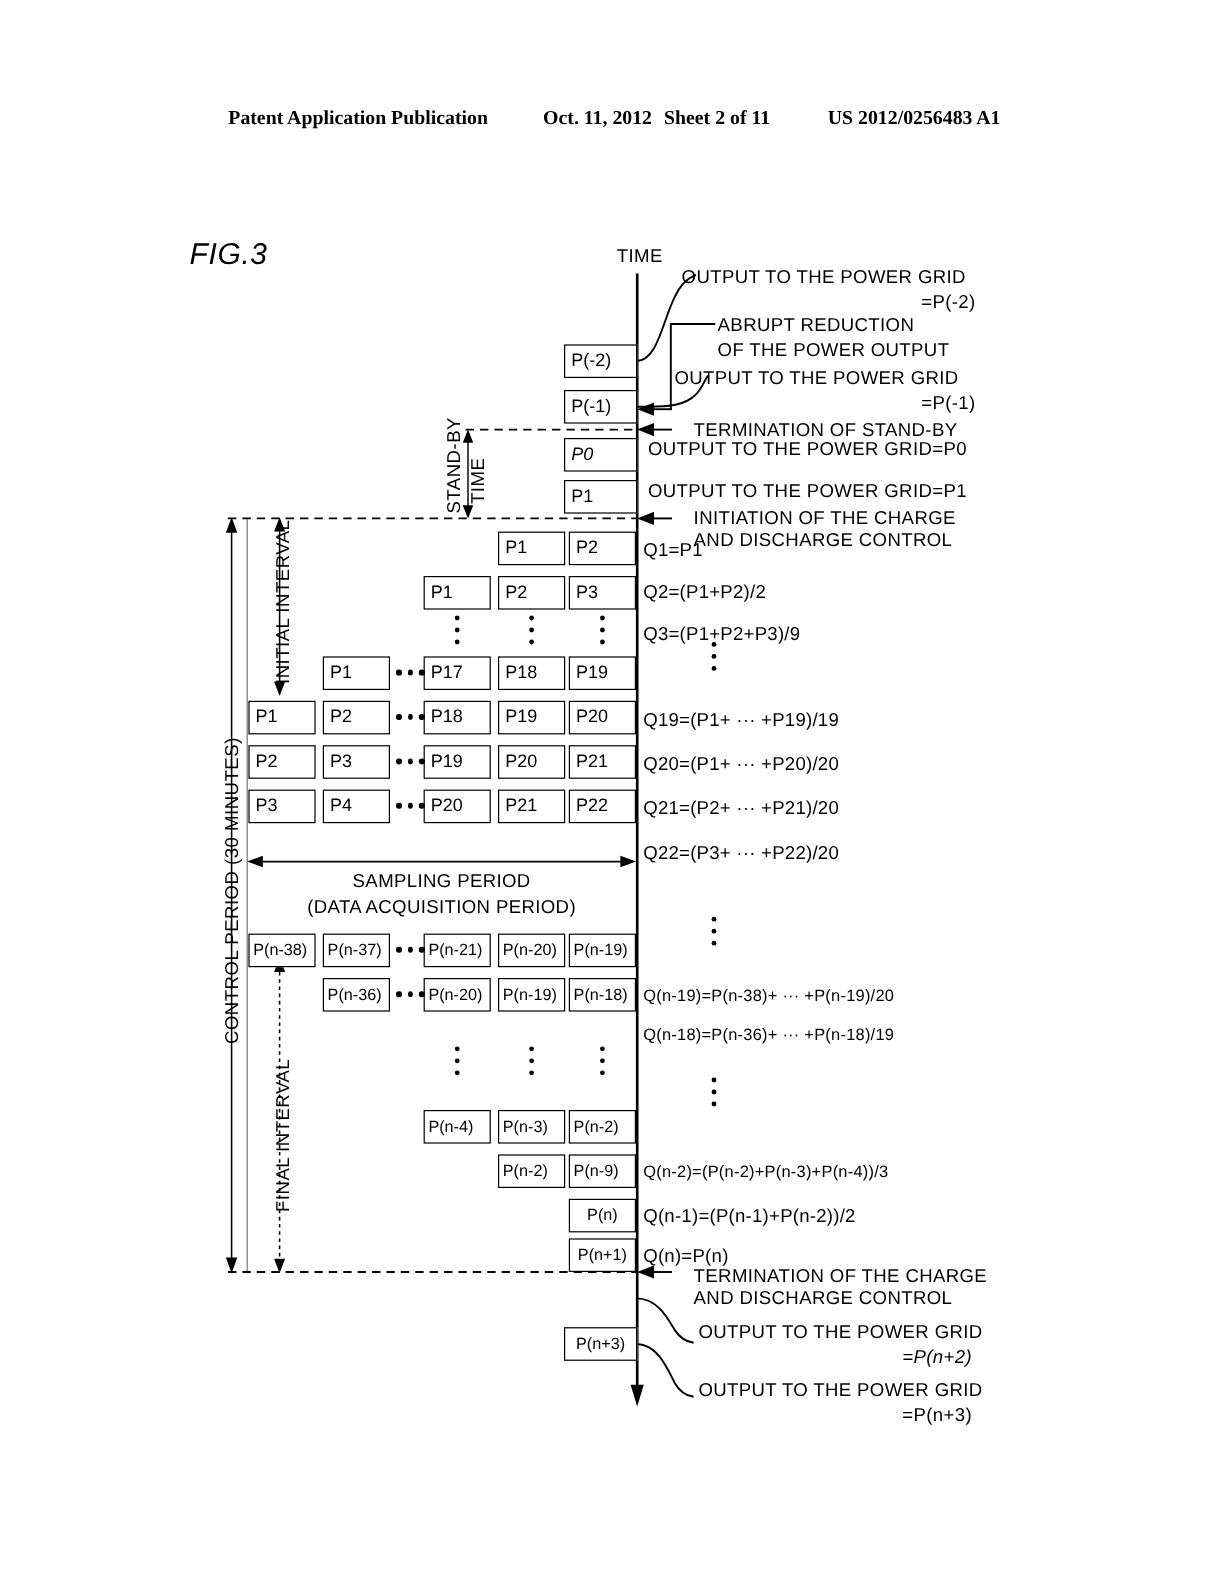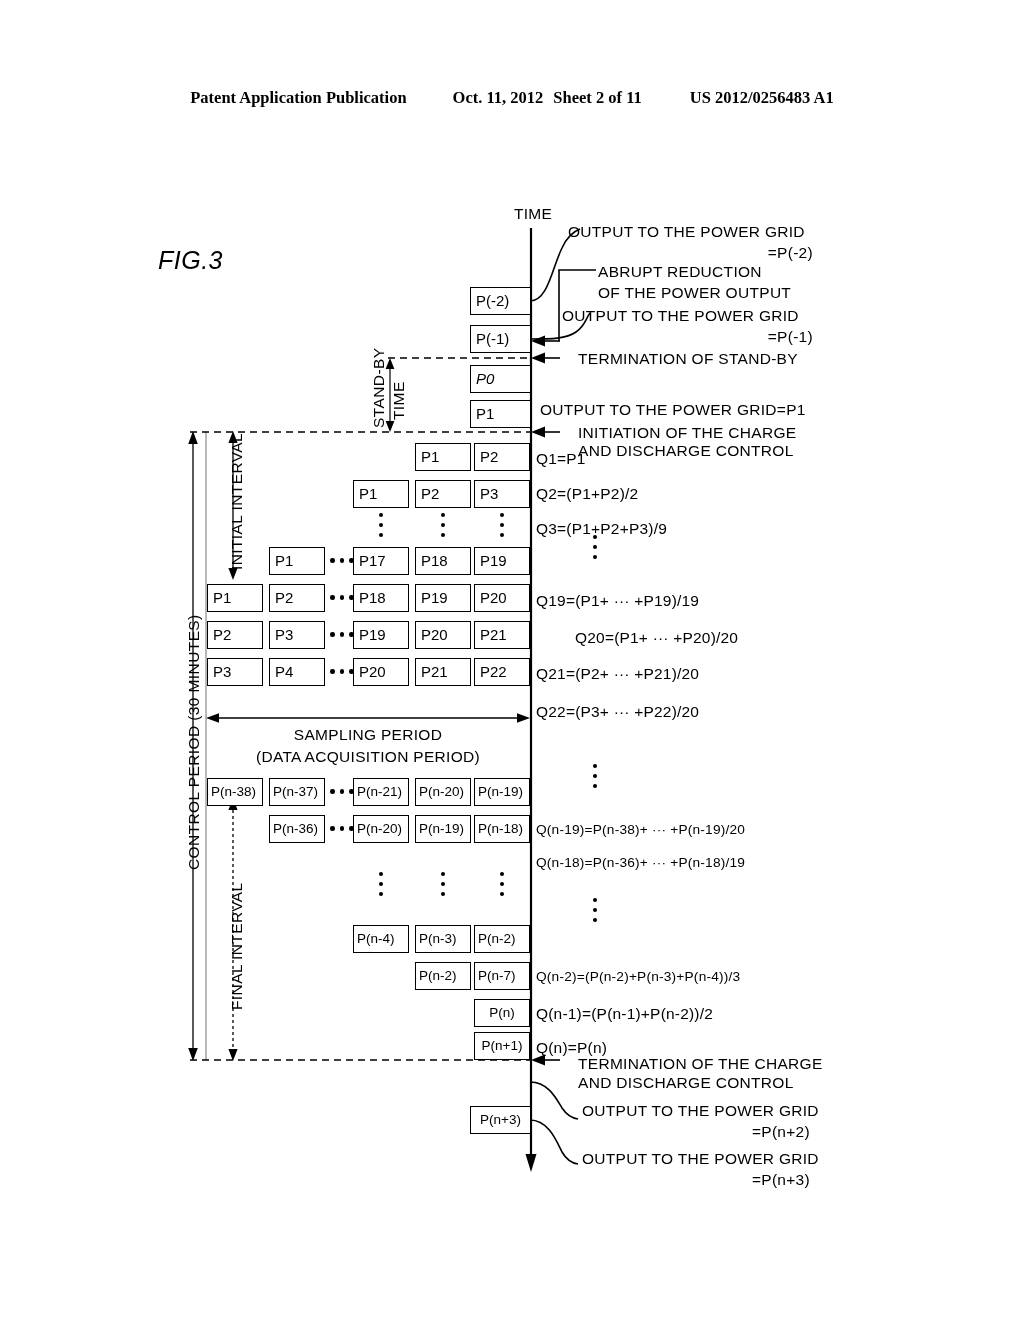--- a/index.html
+++ b/index.html
@@ -24,21 +24,20 @@
   .hdr span{display:inline-block;}
   .hdr .h1{margin-right:46px;}
   .hdr .h2{margin-right:10px;}
   .hdr .h3{margin-right:48px;}
 
   
   .figlbl{
     position:absolute;left:158px;top:198px;
     font-size:25px;font-style:italic;letter-spacing:.5px;
     font-family:"Liberation Sans", sans-serif;
-    margin-top:48px;
   }
 
   
   svg.overlay{position:absolute;left:0;top:0;width:1024px;height:1320px;}
 
   
   .pbox{
     position:absolute;
     box-sizing:border-box;
     border:1.6px solid #000;
@@ -200,20 +199,21 @@
   <div class="callout" style="left:568px;top:221px;">OUTPUT TO THE POWER GRID</div>
   <div class="callout r" style="left:568px;width:245px;top:242px;">=P(-2)</div>
 
   <div class="callout" style="left:598px;top:261px;">ABRUPT REDUCTION</div>
   <div class="callout" style="left:598px;top:282px;">OF THE POWER OUTPUT</div>
 
   <div class="callout" style="left:562px;top:305px;">OUTPUT TO THE POWER GRID</div>
   <div class="callout r" style="left:562px;width:251px;top:326px;">=P(-1)</div>
 
   <div class="callout" style="left:578px;top:348px;">TERMINATION OF STAND-BY</div>
+  <div class="callout" style="left:540px;top:364px;">OUTPUT TO THE POWER GRID=P0</div>
   <div class="callout" style="left:540px;top:399px;text-align:center;">OUTPUT TO THE POWER GRID=P1</div>
 
   <div class="callout" style="left:578px;top:422px;">INITIATION OF THE CHARGE</div>
   <div class="callout" style="left:578px;top:440px;">AND DISCHARGE CONTROL</div>
 
   <div id="grid-rows">
       <div class="pbox" style="left: 415px; width: 56px; top: 443px;">P1</div>
       <div class="pbox" style="left: 474px; width: 56px; top: 443px;">P2</div>
       <div class="pbox" style="left: 353px; width: 56px; top: 480px;">P1</div>
       <div class="pbox" style="left: 415px; width: 56px; top: 480px;">P2</div>
@@ -305,34 +305,34 @@
       </div>
       <div class="vdots" style="left: 500px; top: 872px;">
         <i></i>
         <i></i>
         <i></i>
       </div>
       <div class="pbox sm" style="left: 353px; width: 56px; top: 925px;">P(n-4)</div>
       <div class="pbox sm" style="left: 415px; width: 56px; top: 925px;">P(n-3)</div>
       <div class="pbox sm" style="left: 474px; width: 56px; top: 925px;">P(n-2)</div>
       <div class="pbox sm" style="left: 415px; width: 56px; top: 962px;">P(n-2)</div>
-      <div class="pbox sm" style="left: 474px; width: 56px; top: 962px;">P(n-7)</div>
+      <div class="pbox sm" style="left: 474px; width: 56px; top: 962px;">P(n-9)</div>
       <div class="pbox sm ctr" style="left: 474px; width: 56px; top: 999px;">P(n)</div>
       <div class="pbox sm ctr" style="left: 474px; width: 56px; top: 1032px;">P(n+1)</div>
     </div>
 
   <div class="ptext c" style="left:206px;width:324px;top:726px;">SAMPLING PERIOD</div>
   <div class="ptext c" style="left:206px;width:324px;top:748px;">(DATA ACQUISITION PERIOD)</div>
 
   <div id="formulas">
       <div class="formula" style="top: 450px;">Q1=P1</div>
       <div class="formula" style="top: 485px;">Q2=(P1+P2)/2</div>
       <div class="formula" style="top: 520px;">Q3=(P1+P2+P3)/9</div>
       <div class="formula" style="top: 592px;">Q19=(P1+ ··· +P19)/19</div>
-      <div class="formula" style="top: 629px; margin-left: 39px;">Q20=(P1+ ··· +P20)/20</div>
+      <div class="formula" style="top: 629px;">Q20=(P1+ ··· +P20)/20</div>
       <div class="formula" style="top: 665px;">Q21=(P2+ ··· +P21)/20</div>
       <div class="formula" style="top: 703px;">Q22=(P3+ ··· +P22)/20</div>
       <div class="formula sm" style="top: 822px;">Q(n-19)=P(n-38)+ ··· +P(n-19)/20</div>
       <div class="formula sm" style="top: 855px;">Q(n-18)=P(n-36)+ ··· +P(n-18)/19</div>
       <div class="formula sm" style="top: 969px;">Q(n-2)=(P(n-2)+P(n-3)+P(n-4))/3</div>
       <div class="formula" style="top: 1005px;">Q(n-1)=(P(n-1)+P(n-2))/2</div>
       <div class="formula" style="top: 1039px;">Q(n)=P(n)</div>
       <div class="vdots" style="left: 593px; top: 535px;">
         <i></i>
         <i></i>
@@ -352,18 +352,18 @@
 
   <div id="bottom-boxes">
       <div class="pbox sm ctr" style="left: 470px; width: 61px; top: 1106px; padding-left: 48px;">P(n+2)</div>
       <div class="pbox sm ctr" style="left: 470px; width: 61px; top: 1106px;">P(n+3)</div>
     </div>
 
   <div class="callout" style="left:578px;top:1053px;">TERMINATION OF THE CHARGE</div>
   <div class="callout" style="left:578px;top:1072px;">AND DISCHARGE CONTROL</div>
 
   <div class="callout" style="left:582px;top:1100px;">OUTPUT TO THE POWER GRID</div>
-  <div class="callout r" style="left:582px;width:228px;top:1121px;">=P(n+2)</div>
+  <div class="callout r" style="left:582px;width:228px;top:1121px;font-style:italic;">=P(n+2)</div>
 
   <div class="callout" style="left:582px;top:1148px;">OUTPUT TO THE POWER GRID</div>
   <div class="callout r" style="left:582px;width:228px;top:1169px;">=P(n+3)</div>
 
 </div>
 
 </body></html>

